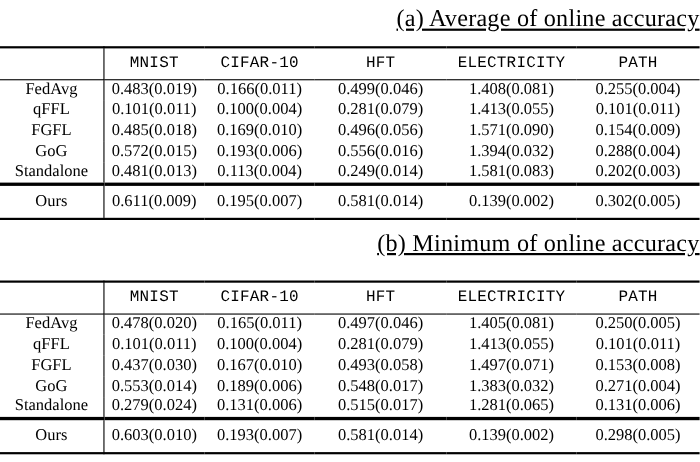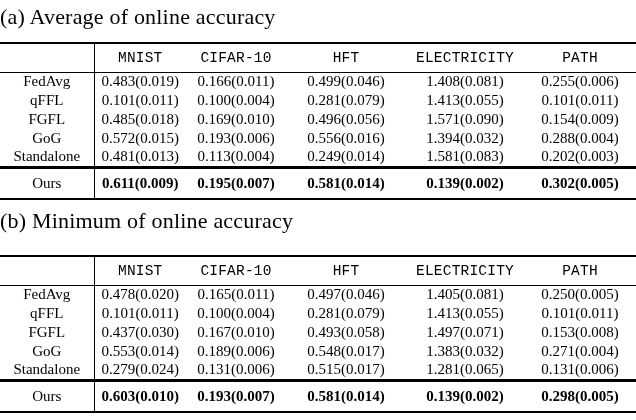--- a/index.html
+++ b/index.html
@@ -12,25 +12,26 @@
     height: 420px;
     position: relative;
     font-family: "Liberation Serif", serif;
     color: #000000;
     overflow: hidden;
   }
   .caption {
     position: absolute;
     left: 0;
     width: 636px;
-    text-align: left;
+    text-align: right;
     font-size: 22px;
     line-height: 30px;
     letter-spacing: 0.2px;
     white-space: nowrap;
+    text-decoration: underline;
   }
   table.acc {
     position: absolute;
     left: 0;
     width: 636px;
     border-collapse: collapse;
     table-layout: fixed;
     border-top: 2px solid #000;
     border-bottom: 2px solid #000;
   }
@@ -46,21 +47,21 @@
   table.acc thead tr { height: 29px; font-family: Liberation Mono, monospace; }
   table.acc thead th {
     border-bottom: 1px solid #000;
     font-size: 14.5px;
     letter-spacing: 0.2px;
   }
   table.acc tbody tr.datarow { height: 19px; margin-left: 12px; }
   table.acc .lblcol { border-right: 1px solid #000; }
   table.acc tr.ours { height: 32px; }
   table.acc tr.ours td { border-top: 3px solid #000; }
-  table.acc tr.ours td.val { font-weight: bold; }
+  table.acc tr.ours td.val { font-weight: normal; }
   #table-a { top: 42px; }
   #table-b { top: 255px; }
   #caption-a { top: 2px; }
   #caption-b { top: 206px; }
 </style>
 </head>
 <body>
 
 <div class="caption" id="caption-a">(a) Average of online accuracy</div>
 
@@ -83,21 +84,21 @@
       <th>PATH</th>
     </tr>
   </thead>
   <tbody>
     <tr class="datarow">
       <td class="lblcol">FedAvg</td>
       <td>0.483(0.019)</td>
       <td>0.166(0.011)</td>
       <td>0.499(0.046)</td>
       <td>1.408(0.081)</td>
-      <td>0.255(0.006)</td>
+      <td>0.255(0.004)</td>
     </tr>
     <tr class="datarow">
       <td class="lblcol">qFFL</td>
       <td>0.101(0.011)</td>
       <td>0.100(0.004)</td>
       <td>0.281(0.079)</td>
       <td>1.413(0.055)</td>
       <td>0.101(0.011)</td>
     </tr>
     <tr class="datarow">

